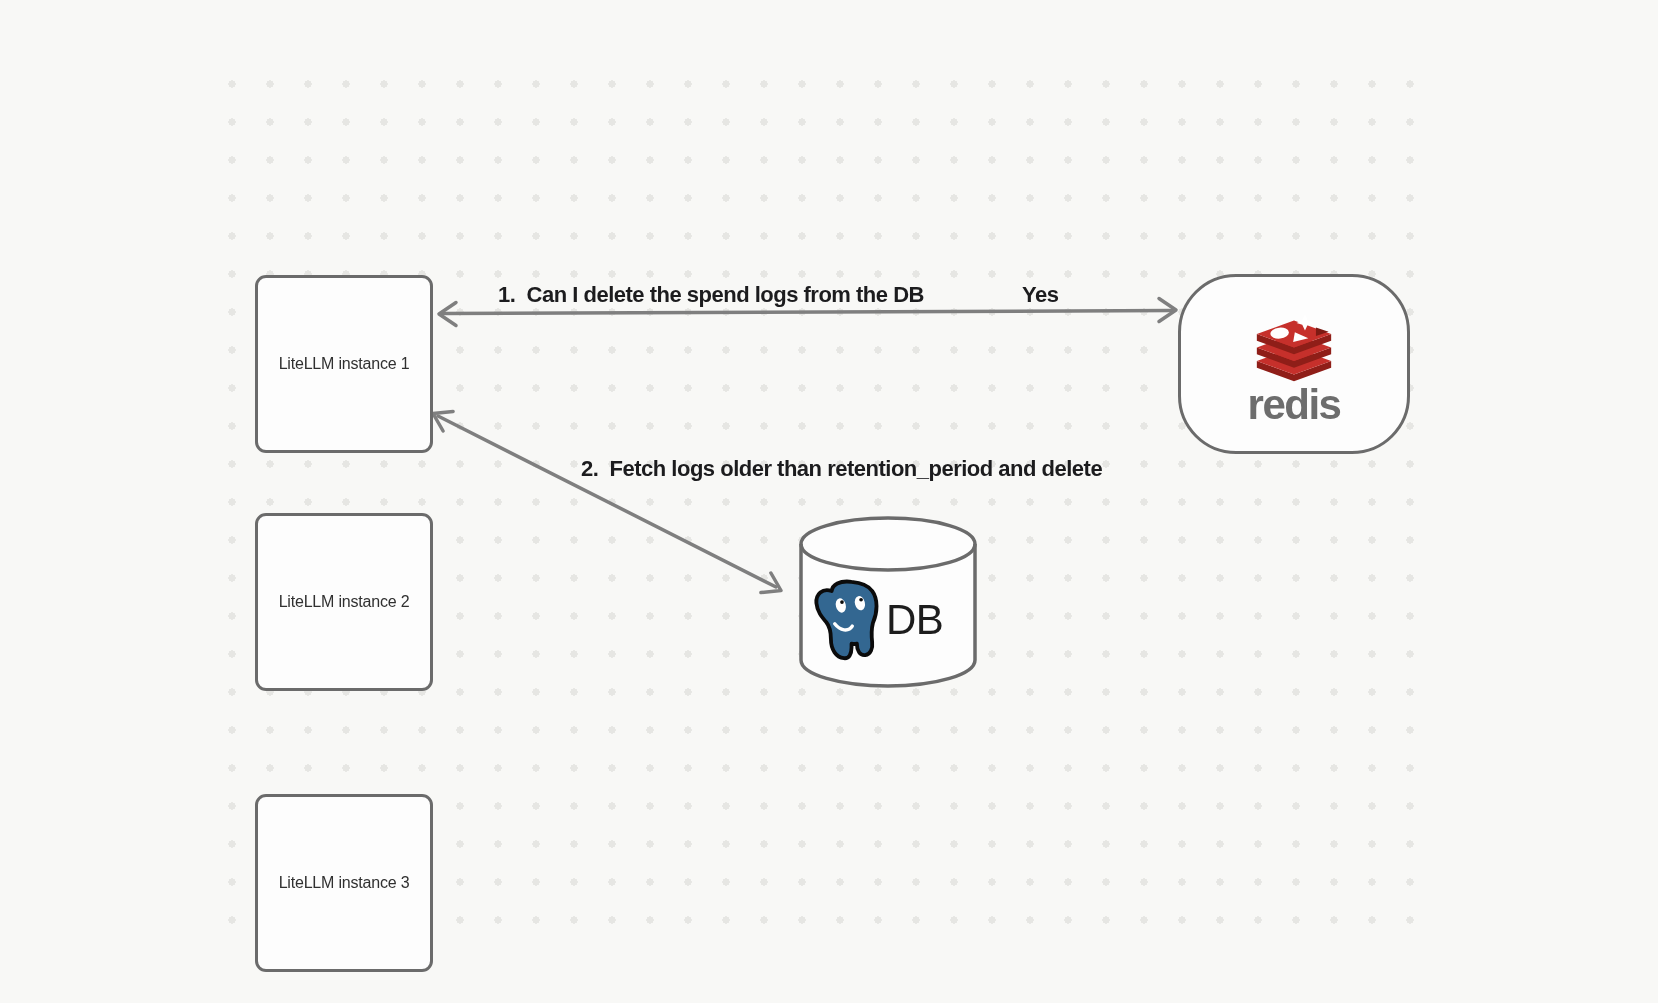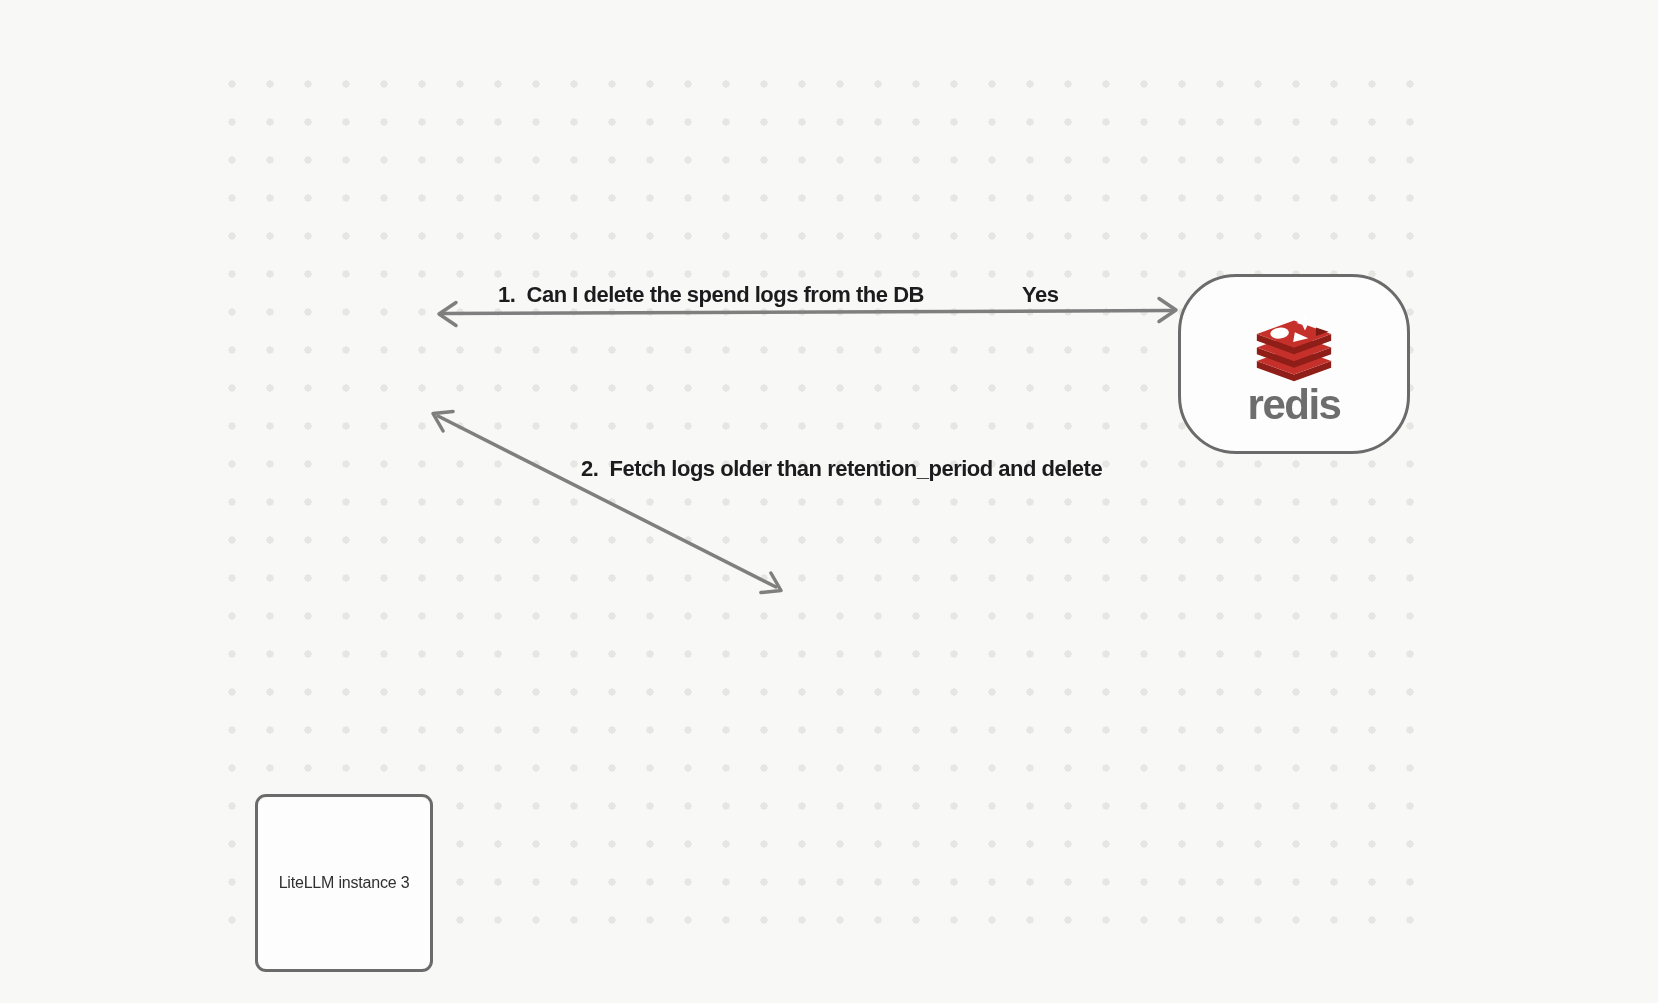--- a/index.html
+++ b/index.html
@@ -80,20 +80,26 @@
       <line class="arrow-stroke" x1="438" y1="416" x2="776" y2="587"></line>
       <polyline class="arrow-stroke" points="443.1,431 433,413.5 453.1,411.4"></polyline>
       <polyline class="arrow-stroke" points="760.9,592.6 781,590.5 770.9,573"></polyline>
     </g>
   </svg>
 
   <div class="edge-label edge-label-1">1.  Can I delete the spend logs from the DB</div>
   <div class="edge-label edge-label-yes">Yes</div>
   <div class="edge-label edge-label-2">2.  Fetch logs older than retention_period and delete</div>
 
+  <div class="instance-box box-1">
+    <span class="node-label">LiteLLM instance 1</span>
+  </div>
+  <div class="instance-box box-2">
+    <span class="node-label">LiteLLM instance 2</span>
+  </div>
   <div class="instance-box box-3">
     <span class="node-label">LiteLLM instance 3</span>
   </div>
 
   <div class="redis-node">
     <svg width="88" height="76" viewBox="0 0 100 90">
 
       <path d="M6 58 L6 66 L50 82 L94 66 L94 58 L50 74 Z" style="fill:var(--redis_dark_red,#8f1e18)"></path>
       <path d="M6 58 L50 42 L94 58 L50 74 Z" style="fill:var(--redis_red,#c6302b)"></path>
 
@@ -104,14 +110,31 @@
       <path d="M6 26 L50 10 L94 26 L50 42 Z" style="fill:var(--redis_red,#c6302b)"></path>
 
       <ellipse cx="33" cy="25" rx="11" ry="6.5" fill="#ffffff" transform="rotate(-6 33 25)"></ellipse>
       <polygon points="63,3 66.2,9.8 73,13 66.2,15.2 63,22 59.8,15.2 53,13 59.8,9.8" fill="#ffffff"></polygon>
       <polygon points="51,24 67,31 49,35.5" fill="#ffffff"></polygon>
       <polygon points="76,18.5 91,23.5 76,28.5" style="fill:var(--redis_notch_red,#7c1a13)"></polygon>
     </svg>
     <div class="redis-wordmark">redis</div>
   </div>
 
+  <div class="db-node">
+    <svg width="182" height="176" viewBox="0 0 182 176">
+      <path class="db-cyl" d="M4 30 C4 15.5 43 4 91 4 C139 4 178 15.5 178 30 L178 146 C178 160.5 139 172 91 172 C43 172 4 160.5 4 146 Z" style="fill:var(--shape_fill,#fdfdfd)"></path>
+      <path class="db-cyl" d="M4 30 C4 44.5 43 56 91 56 C139 56 178 44.5 178 30" fill="none"></path>
+    </svg>
+    <div class="db-inner">
+      <svg width="78" height="84" viewBox="0 0 100 110">
+        <path d="M52 5 C36 3 27 9 26 17 C14 13 5 21 6 33 C7 44 13 51 19 58 C23 63 25 71 25 80 C25 94 32 104 42 105 C49 106 52 99 52 91 L52 86 C54 86.5 57 86.5 59 86 C59 95 63 102 70 101 C77 100 80 92 79 84 C78 75 78 67 80 59 C86 45 87 28 79 17 C73 8 63 6 52 5 Z" style="fill:var(--postgres_blue,#336791);stroke:var(--postgres_outline,#0b0b0b)" stroke-width="5" stroke-linejoin="round"></path>
+        <ellipse cx="38" cy="36" rx="6.5" ry="9.5" fill="#ffffff" transform="rotate(-14 38 36)"></ellipse>
+        <circle cx="39.5" cy="31.5" r="2.4" fill="#0b0b0b"></circle>
+        <ellipse cx="63" cy="33" rx="6.5" ry="9.5" fill="#ffffff" transform="rotate(-14 63 33)"></ellipse>
+        <circle cx="64.5" cy="28.5" r="2.4" fill="#0b0b0b"></circle>
+        <path d="M30 60 C37 69 48 71 53 63" stroke="#ffffff" stroke-width="4.5" fill="none" stroke-linecap="round"></path>
+      </svg>
+      <span class="db-label">DB</span>
+    </div>
+  </div>
 
 </div>
 
 </body></html>

